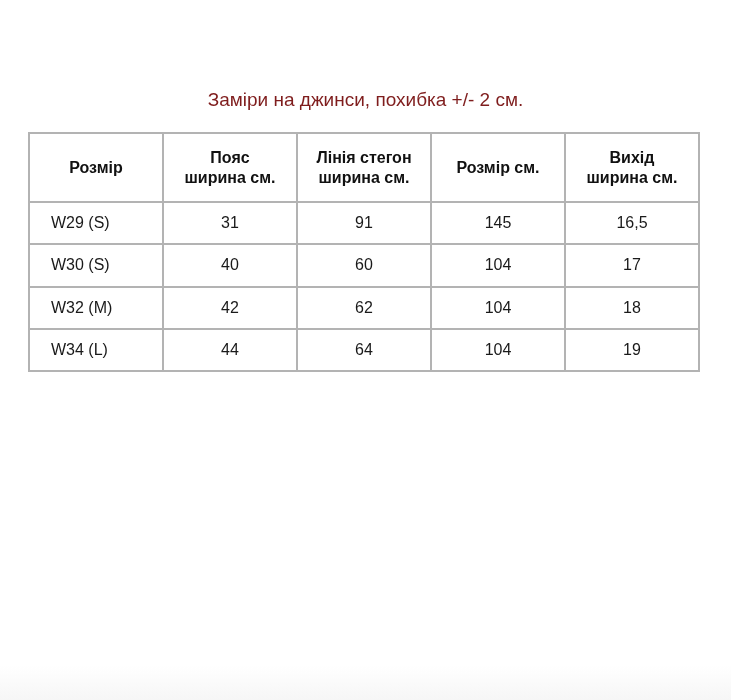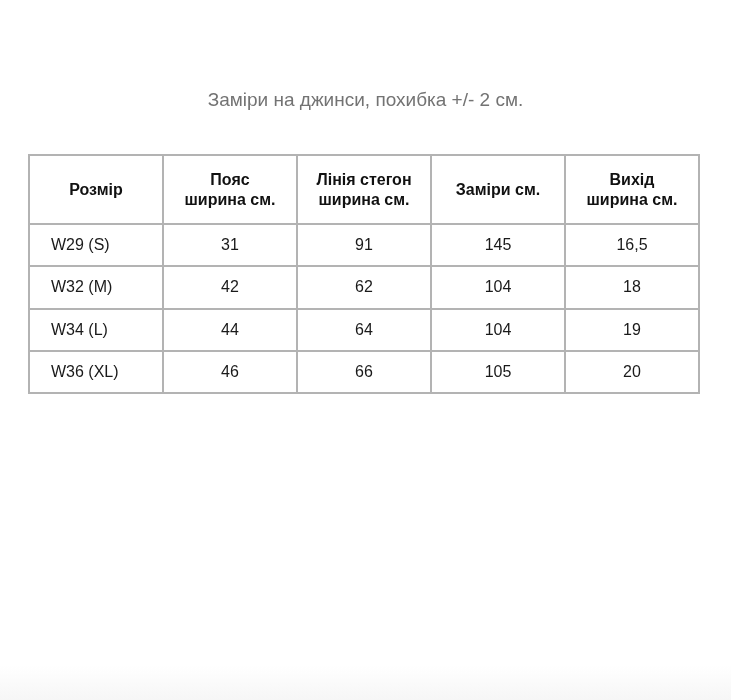--- a/index.html
+++ b/index.html
@@ -16,26 +16,26 @@
       overflow: hidden;
     }
     .caption {
       position: absolute;
       left: 0;
       width: 731px;
       top: 88px;
       text-align: center;
       font-size: 19px;
       line-height: 24px;
-      color: #737373;
+      color: #7f1d1d;
     }
     table.size-table {
       position: absolute;
       left: 28px;
-      top: 154px;
+      top: 132px;
       border-collapse: collapse;
       table-layout: fixed;
       width: 671px;
     }
     table.size-table th,
     table.size-table td {
       border: 2px solid #b3b3b3;
       padding: 0;
       box-sizing: border-box;
       vertical-align: middle;
@@ -81,51 +81,51 @@
       </th>
       <th>
         <span class="hdr-line">Пояс</span>
         <span class="hdr-line">ширина см.</span>
       </th>
       <th>
         <span class="hdr-line">Лінія стегон</span>
         <span class="hdr-line">ширина см.</span>
       </th>
       <th>
-        <span class="hdr-line">Заміри см.</span>
+        <span class="hdr-line">Розмір см.</span>
       </th>
       <th>
         <span class="hdr-line">Вихід</span>
         <span class="hdr-line">ширина см.</span>
       </th>
     </tr>
   </thead>
   <tbody>
     <tr>
       <td class="size-cell">W29 (S)</td>
       <td>31</td>
       <td>91</td>
       <td>145</td>
       <td>16,5</td>
     </tr>
     <tr>
+      <td class="size-cell">W30 (S)</td>
+      <td>40</td>
+      <td>60</td>
+      <td>104</td>
+      <td>17</td>
+    </tr>
+    <tr>
       <td class="size-cell">W32 (M)</td>
       <td>42</td>
       <td>62</td>
       <td>104</td>
       <td>18</td>
     </tr>
     <tr>
       <td class="size-cell">W34 (L)</td>
       <td>44</td>
       <td>64</td>
       <td>104</td>
       <td>19</td>
     </tr>
-    <tr>
-      <td class="size-cell">W36 (XL)</td>
-      <td>46</td>
-      <td>66</td>
-      <td>105</td>
-      <td>20</td>
-    </tr>
   </tbody>
 </table>
 
 </body></html>

